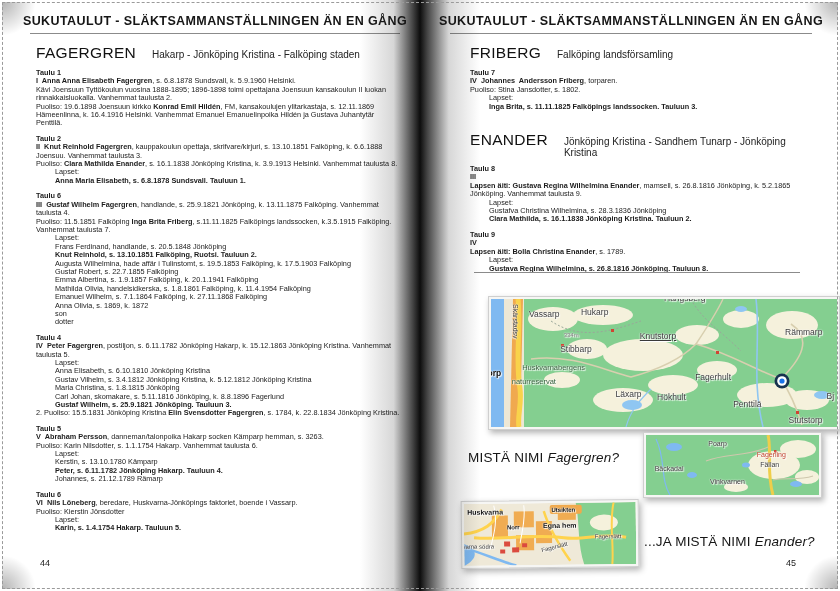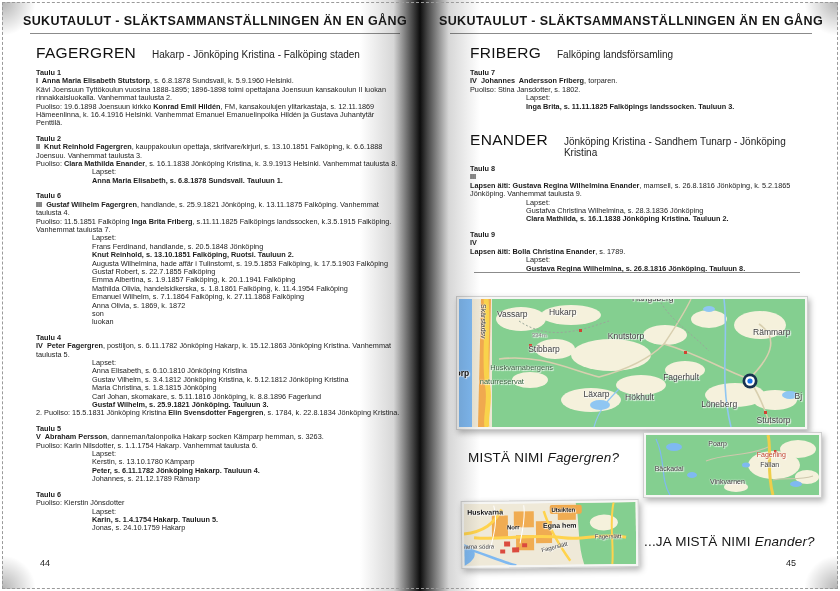--- a/index.html
+++ b/index.html
@@ -22,21 +22,21 @@
   .phr{border:none;border-top:1px solid #8b8b8b;margin:5px 20px 0 20px}
   .pcontent{margin:10px 18px 0 26px}
   .page-right .pcontent{margin:10px 26px 0 40px}
   .famrow{display:flex;align-items:baseline;gap:16px;margin:4px 0 7px 0}
   .famrow.mt{margin-top:20px}
   .famname{font-size:15.5px;letter-spacing:.3px;color:#111}
   .famplaces{font-size:10px;color:#222}
   .taulu{margin-bottom:7px}
   .taulu-title{font-weight:bold;font-size:7.3px;line-height:8.4px}
   .tline{font-size:7.3px;line-height:8.4px;white-space:pre-wrap}
-  .tline.ind{margin-left:56px}
+  .tline.ind{margin-left:19px}
   .bold{font-weight:bold}
   .sep{position:absolute;left:44px;right:32px;top:268px;margin:0}
   .pagenum{position:absolute;bottom:10px;font-size:9px;color:#222}
   .pn-l{left:30px}.pn-r{right:36px}
   .caption{position:absolute;font-size:13.5px;color:#161616;letter-spacing:.2px;white-space:nowrap}
   .caption i{font-style:italic}
   .mapbox{position:absolute;background:#f6f6f4;border:1px solid #cfcfcf;
     box-shadow:2px 3px 6px rgba(0,0,0,.30);padding:2px;z-index:20}
   .mapinner{position:relative;overflow:hidden}
   .mapinner svg{position:absolute;left:0;top:0;width:100%;height:100%}
@@ -62,21 +62,21 @@
   <div class="pheader">SUKUTAULUT - SLÄKTSAMMANSTÄLLNINGEN ÄN EN GÅNG</div>
   <hr class="phr">
   <div class="pcontent">
     <div class="famrow">
       <span class="famname">FAGERGREN</span>
       <span class="famplaces">Hakarp - Jönköping Kristina - Falköping staden</span>
     </div>
     <div>
         <div class="taulu">
           <div class="taulu-title">Taulu 1</div>
-          <div class="tline"><span class="bold">I  Anna Maria Elisabeth Stutstorp</span><span>, s. 6.8.1878 Sundsvall, k. 5.9.1960 Helsinki.</span></div>
+          <div class="tline"><span class="bold">I  Anna Anna Elisabeth Fagergren</span><span>, s. 6.8.1878 Sundsvall, k. 5.9.1960 Helsinki.</span></div>
           <div class="tline"><span>Kävi Joensuun Tyttökoulun vuosina 1888-1895; 1896-1898 toimi opettajana Joensuun kansakoulun II luokan rinnakkaisluokalla. Vanhemmat taulusta 2.</span></div>
           <div class="tline"><span>Puoliso: 19.6.1898 Joensuun kirkko </span><span class="bold">Konrad Emil Hildén</span><span>, FM, kansakoulujen ylitarkastaja, s. 12.11.1869 Hämeenlinna, k. 16.4.1916 Helsinki. Vanhemmat Emanuel Emanuelinpoika Hildén ja Gustava Juhantytär Penttilä.</span></div>
         </div>
         <div class="taulu">
           <div class="taulu-title">Taulu 2</div>
           <div class="tline"><span class="bold">II  Knut Reinhold Fagergren</span><span>, kauppakoulun opettaja, skrifvare/kirjuri, s. 13.10.1851 Falköping, k. 6.6.1888 Joensuu. Vanhemmat taulusta 3.</span></div>
           <div class="tline"><span>Puoliso: </span><span class="bold">Clara Mathilda Enander</span><span>, s. 16.1.1838 Jönköping Kristina, k. 3.9.1913 Helsinki. Vanhemmat taulusta 8.</span></div>
           <div class="tline ind"><span>Lapset:</span></div>
           <div class="tline ind"><span class="bold">Anna Maria Elisabeth, s. 6.8.1878 Sundsvall. Tauluun 1.</span></div>
         </div>
@@ -87,21 +87,21 @@
           <div class="tline ind"><span>Lapset:</span></div>
           <div class="tline ind"><span>Frans Ferdinand, handlande, s. 20.5.1848 Jönköping</span></div>
           <div class="tline ind"><span class="bold">Knut Reinhold, s. 13.10.1851 Falköping, Ruotsi. Tauluun 2.</span></div>
           <div class="tline ind"><span>Augusta Wilhelmina, hade affär i Tulinstomt, s. 19.5.1853 Falköping, k. 17.5.1903 Falköping</span></div>
           <div class="tline ind"><span>Gustaf Robert, s. 22.7.1855 Falköping</span></div>
           <div class="tline ind"><span>Emma Albertina, s. 1.9.1857 Falköping, k. 20.1.1941 Falköping</span></div>
           <div class="tline ind"><span>Mathilda Olivia, handelsidkerska, s. 1.8.1861 Falköping, k. 11.4.1954 Falköping</span></div>
           <div class="tline ind"><span>Emanuel Wilhelm, s. 7.1.1864 Falköping, k. 27.11.1868 Falköping</span></div>
           <div class="tline ind"><span>Anna Olivia, s. 1869, k. 1872</span></div>
           <div class="tline ind"><span>son</span></div>
-          <div class="tline ind"><span>luokan</span></div>
+          <div class="tline ind"><span>dotter</span></div>
         </div>
         <div class="taulu">
           <div class="taulu-title">Taulu 4</div>
           <div class="tline"><span class="bold">IV  Peter Fagergren</span><span>, postiljon, s. 6.11.1782 Jönköping Hakarp, k. 15.12.1863 Jönköping Kristina. Vanhemmat taulusta 5.</span></div>
           <div class="tline ind"><span>Lapset:</span></div>
           <div class="tline ind"><span>Anna Elisabeth, s. 6.10.1810 Jönköping Kristina</span></div>
           <div class="tline ind"><span>Gustav Vilhelm, s. 3.4.1812 Jönköping Kristina, k. 5.12.1812 Jönköping Kristina</span></div>
           <div class="tline ind"><span>Maria Christina, s. 1.8.1815 Jönköping</span></div>
           <div class="tline ind"><span>Carl Johan, skomakare, s. 5.11.1816 Jönköping, k. 8.8.1896 Fagerlund</span></div>
           <div class="tline ind"><span class="bold">Gustaf Wilhelm, s. 25.9.1821 Jönköping. Tauluun 3.</span></div>
@@ -111,24 +111,24 @@
           <div class="taulu-title">Taulu 5</div>
           <div class="tline"><span class="bold">V  Abraham Persson</span><span>, danneman/talonpoika Hakarp socken Kämparp hemman, s. 3263.</span></div>
           <div class="tline"><span>Puoliso: Karin Nilsdotter, s. 1.1.1754 Hakarp. Vanhemmat taulusta 6.</span></div>
           <div class="tline ind"><span>Lapset:</span></div>
           <div class="tline ind"><span>Kerstin, s. 13.10.1780 Kämparp</span></div>
           <div class="tline ind"><span class="bold">Peter, s. 6.11.1782 Jönköping Hakarp. Tauluun 4.</span></div>
           <div class="tline ind"><span>Johannes, s. 21.12.1789 Rämarp</span></div>
         </div>
         <div class="taulu">
           <div class="taulu-title">Taulu 6</div>
+          <div class="tline"><span class="bold">VI  Nils Löneberg</span><span>, beredare, Huskvarna-Jönköpings faktoriet, boende i Vassarp.</span></div>
           <div class="tline"><span>Puoliso: Kierstin Jönsdotter</span></div>
           <div class="tline ind"><span>Lapset:</span></div>
           <div class="tline ind"><span class="bold">Karin, s. 1.4.1754 Hakarp. Tauluun 5.</span></div>
-          <div class="tline ind"><span>Jonas, s. 24.10.1759 Hakarp</span></div>
         </div>
       </div>
   </div>
   <div class="pagenum pn-l">44</div>
 </div>
 
 <div class="page page-right">
   <div class="pheader">SUKUTAULUT - SLÄKTSAMMANSTÄLLNINGEN ÄN EN GÅNG</div>
   <hr class="phr">
   <div class="pcontent">
@@ -162,21 +162,21 @@
           <div class="taulu-title">Taulu 9</div>
           <div class="tline"><span class="bold">IV</span></div>
           <div class="tline"><span class="bold">Lapsen äiti: Bolla Christina Enander</span><span>, s. 1789.</span></div>
           <div class="tline ind"><span>Lapset:</span></div>
           <div class="tline ind"><span class="bold">Gustava Regina Wilhelmina, s. 26.8.1816 Jönköping. Tauluun 8.</span></div>
         </div>
       </div>
   </div>
   <hr class="phr sep">
 
-  <div class="mapbox" style="left:26px;top:292px">
+  <div class="mapbox" style="left:58px;top:292px">
     <div class="mapinner" style="width:346px;height:128px">
       <svg viewBox="0 0 346 128" preserveAspectRatio="none">
         <rect width="346" height="128" fill="#84CF90"></rect>
         <rect x="0" y="0" width="13" height="128" fill="#7FB9F1"></rect>
         <rect x="13" y="0" width="20" height="128" fill="#EDE7D5"></rect>
         <ellipse cx="62" cy="20" rx="25" ry="12" fill="#F5F1DC"></ellipse>
         <ellipse cx="112" cy="16" rx="30" ry="10" fill="#F5F1DC"></ellipse>
         <ellipse cx="152" cy="56" rx="40" ry="16" fill="#F5F1DC"></ellipse>
         <ellipse cx="96" cy="50" rx="20" ry="10" fill="#F5F1DC"></ellipse>
         <ellipse cx="206" cy="36" rx="22" ry="10" fill="#F5F1DC"></ellipse>
@@ -209,29 +209,29 @@
           <circle cx="291" cy="82" r="4.8" fill="#ffffff"></circle>
           <circle cx="291" cy="82" r="2.6" fill="#1A73E8"></circle>
         </g>
       </svg>
       <div>
           <span class="maplabel lg" style="left: 50%; top: -5%;">Hangsberg</span>
           <span class="maplabel lg" style="left: 11%; top: 8%;">Vassarp</span>
           <span class="maplabel lg" style="left: 26%; top: 6%;">Hukarp</span>
           <span class="maplabel xs gray" style="left: 21%; top: 26%;">334m</span>
           <span class="maplabel lg" style="left: 20%; top: 35%;">Stibbarp</span>
-          <span class="maplabel lg" style="left: 43%; top: 25%;">Knutstorp</span>
+          <span class="maplabel lg" style="left: 43%; top: 25%; text-decoration: underline;">Knutstorp</span>
           <span class="maplabel vert" style="left: 6%; top: 4%;">Skärstadsv</span>
           <span class="maplabel md grn" style="left: 9%; top: 50%;">Huskvarnabergens</span>
           <span class="maplabel md grn" style="left: 6%; top: 61%;">naturreservat</span>
           <span class="maplabel lg boldlbl" style="left: -1%; top: 54%;">orp</span>
           <span class="maplabel lg" style="left: 36%; top: 70%;">Läxarp</span>
           <span class="maplabel lg" style="left: 48%; top: 73%;">Hökhult</span>
           <span class="maplabel lg" style="left: 59%; top: 57%;">Fagerhult</span>
-          <span class="maplabel lg" style="left: 70%; top: 78%;">Löneberg</span>
+          <span class="maplabel lg" style="left: 70%; top: 78%;">Penttilä</span>
           <span class="maplabel lg" style="left: 85%; top: 22%;">Rämmarp</span>
           <span class="maplabel lg" style="left: 86%; top: 91%;">Stutstorp</span>
           <span class="maplabel lg" style="left: 97%; top: 72%;">Bj</span>
         </div>
     </div>
   </div>
 
   <div class="caption" style="left:38px;top:446px">
     <span>MISTÄ NIMI </span><i>Fagergren?</i>
   </div>

